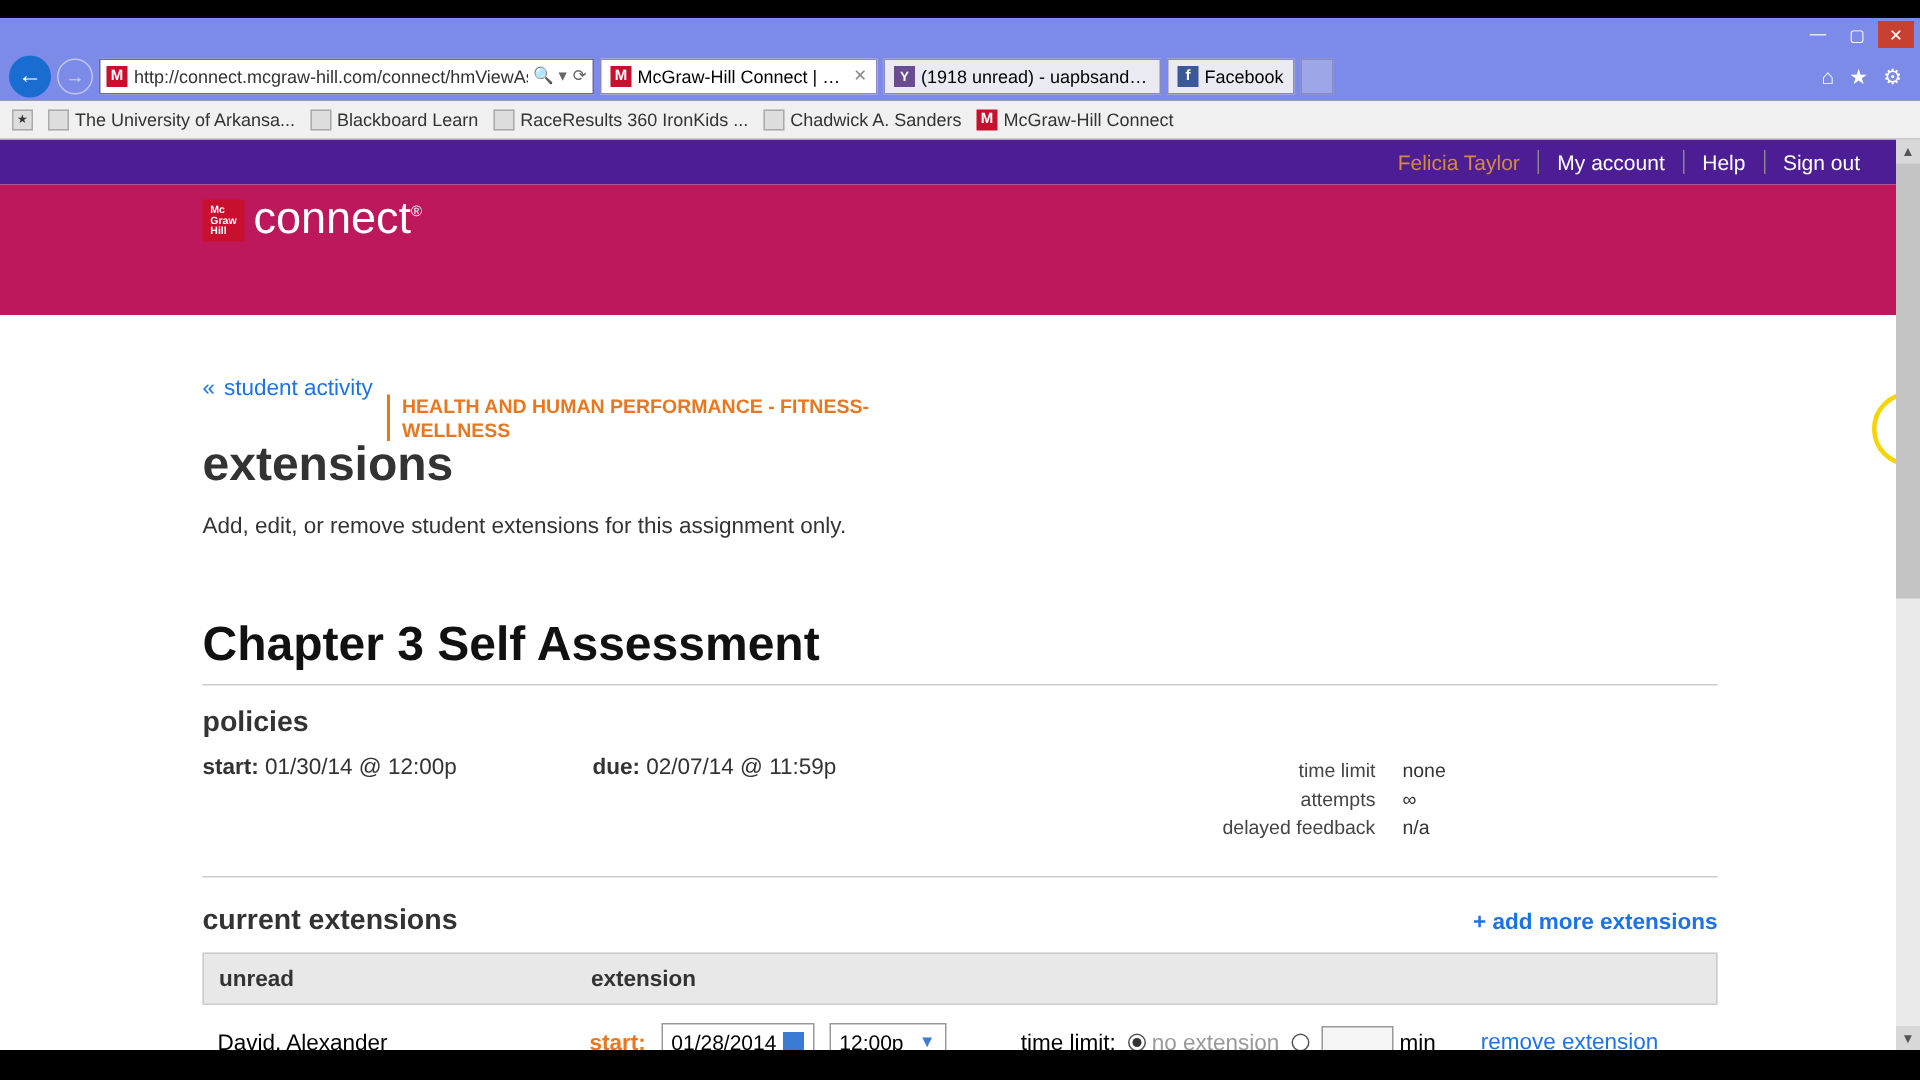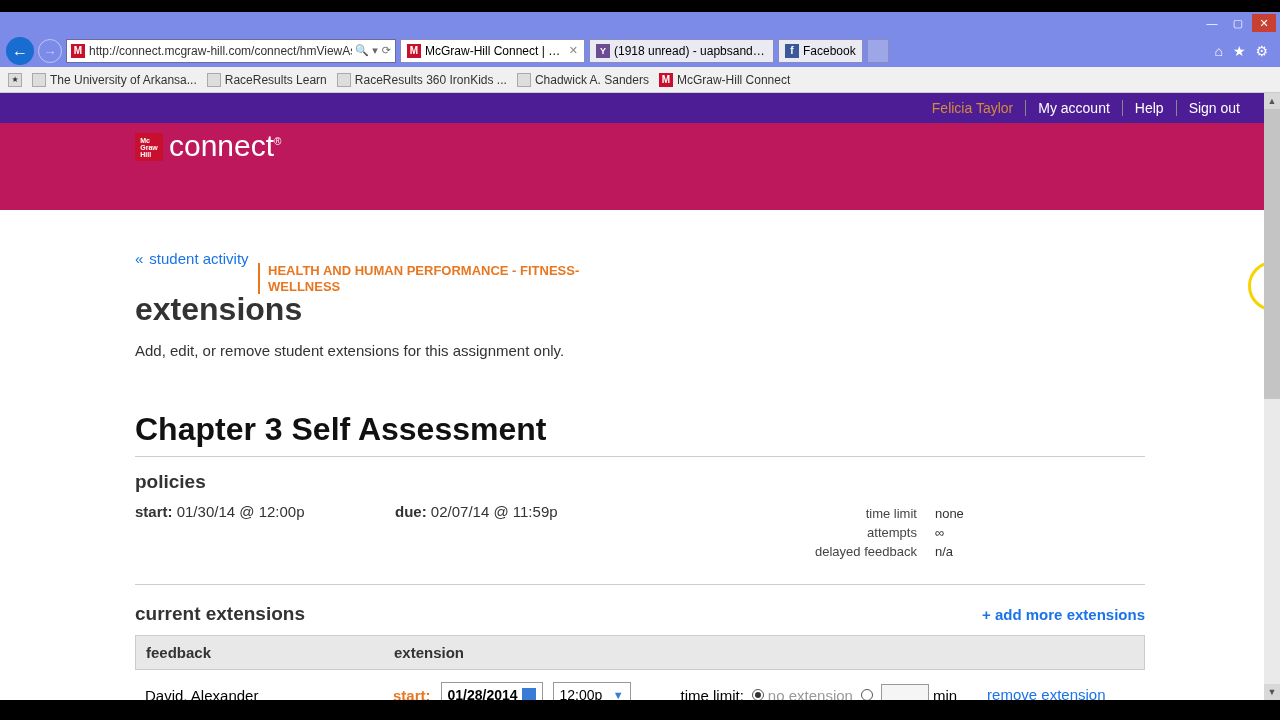--- a/index.html
+++ b/index.html
@@ -50,21 +50,21 @@
 .pol-right .v { text-align: left; }
 .divider { border-top: 1px solid #ccc; margin-top: 22px; }
 .cur-row { display: flex; align-items: center; margin-top: 18px; gap: 16px; }
 .cur-h { font-size: 19px; font-weight: bold; color: #333; }
 .add-more { margin-left: auto; color: #1a73e8; font-weight: bold; font-size: 15px; cursor: pointer; }
 .tblhead { display: flex; background: #e8e8e8; border: 1px solid #ccc; margin-top: 10px; padding: 8px 10px; font-size: 15px; font-weight: bold; color: #333; }
 .th-student { width: 248px; }
 .ext-row { display: flex; align-items: center; padding: 12px 10px; font-size: 15px; border-bottom: 1px solid #a3a3a3; }
 .stud-name { width: 248px; }
 .start-lbl { color: #e87722; font-weight: bold; margin-right: 10px; }
-.date-in { width: 102px; height: 26px; border: 1px solid #999; padding: 0 6px; font-size: 14px; display: flex; align-items: center; justify-content: space-between; font-weight: bold; }
+.date-in { width: 102px; height: 26px; border: 1px solid #999; padding: 0 6px; font-size: 14px; display: flex; align-items: center; justify-content: space-between; }
 .cal-icon { width: 14px; height: 14px; background: linear-gradient(#3a7bd5, #3a7bd5); display: inline-block; }
 .time-in { width: 78px; height: 26px; border: 1px solid #999; padding: 0 6px; font-size: 14px; display: flex; align-items: center; justify-content: space-between; margin-left: 10px; }
 .dd-icon { color: #3a7bd5; font-size: 11px; }
 .tl-lbl { margin-left: 50px; }
 .radio { width: 12px; height: 12px; border-radius: 50%; border: 1px solid #555; display: inline-block; margin: 0 4px 0 8px; vertical-align: middle; }
 .radio.sel::after { content: ''; display: block; width: 6px; height: 6px; background: #333; border-radius: 50%; margin: 2px; }
 .noext { color: #999; }
 .min-in { width: 48px; height: 22px; border: 1px solid #999; background: #f5f5f5; margin: 0 4px; }
 .remove { color: #1a73e8; margin-left: 30px; line-height: 1.1; cursor: pointer; }
 .scrollbar { position: absolute; right: 0; top: 93px; width: 16px; bottom: 20px; background: #eaeaea; }
@@ -120,21 +120,21 @@
 <div class="bookmarks">
   <span class="bm">
       <span class="bm-icon">★</span>
     </span>
   <span class="bm">
       <span class="bm-icon"></span>
       <span>The University of Arkansa...</span>
     </span>
   <span class="bm">
       <span class="bm-icon"></span>
-      <span>RaceResults Learn</span>
+      <span>Blackboard Learn</span>
     </span>
   <span class="bm">
       <span class="bm-icon"></span>
       <span>RaceResults 360 IronKids ...</span>
     </span>
   <span class="bm">
       <span class="bm-icon"></span>
       <span>Chadwick A. Sanders</span>
     </span>
   <span class="bm">
@@ -185,21 +185,21 @@
         </tbody>
           </table>
       </div>
     </div>
     <div class="divider"></div>
     <div class="cur-row">
       <div class="cur-h">current extensions</div>
       <div class="add-more">+ add more extensions</div>
     </div>
     <div class="tblhead">
-      <div class="th-student">feedback</div>
+      <div class="th-student">unread</div>
       <div>extension</div>
     </div>
     <div class="ext-row">
       <div class="stud-name">David, Alexander</div>
       <span class="start-lbl">start:</span>
       <div class="date-in">
         <span>01/28/2014</span>
         <span class="cal-icon"></span>
       </div>
       <div class="time-in">

